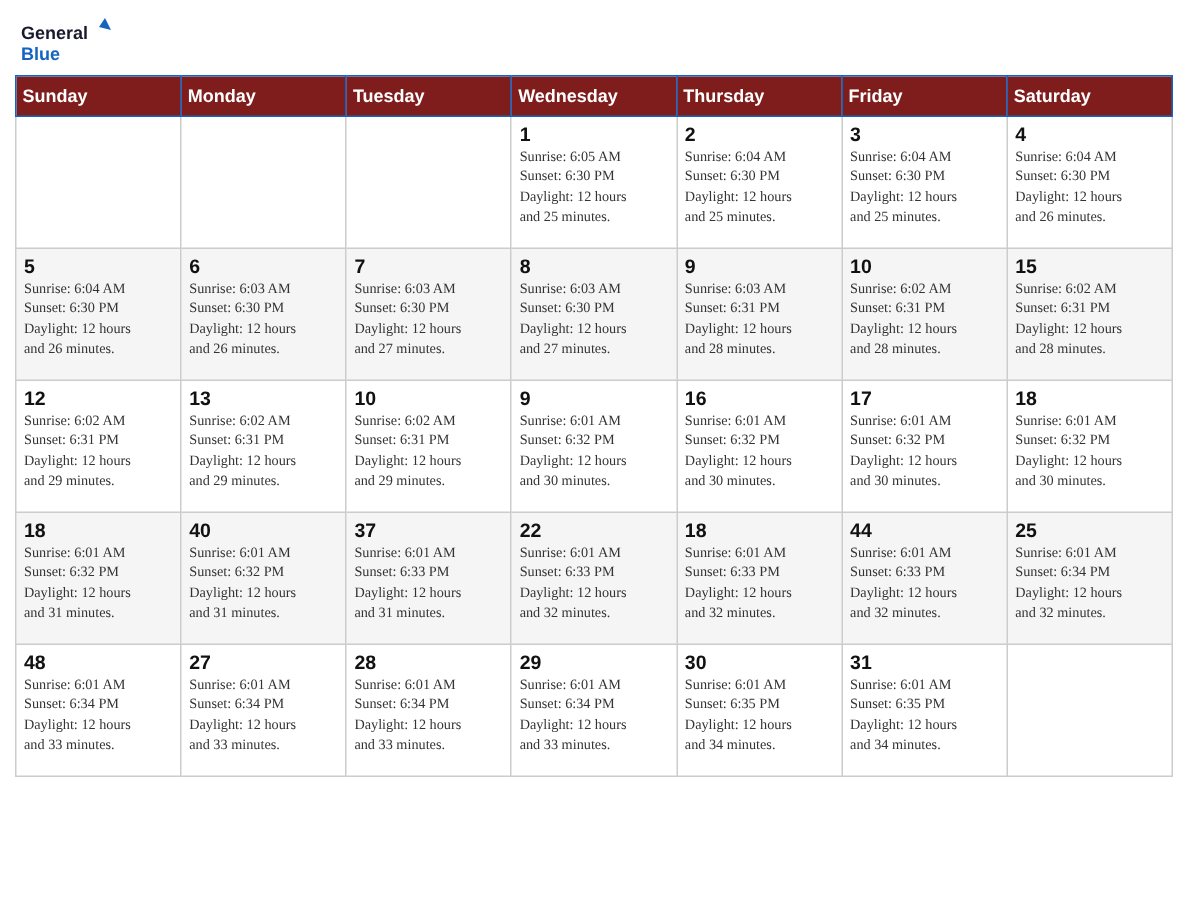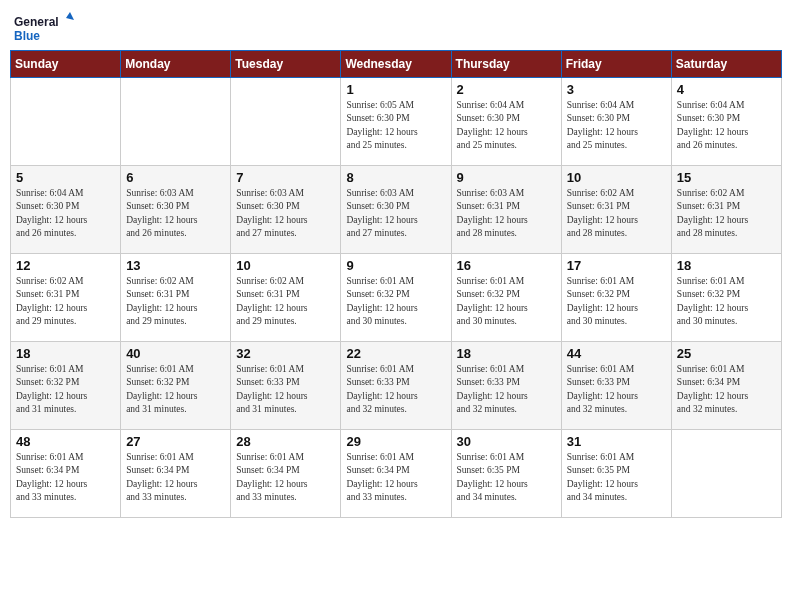--- a/index.html
+++ b/index.html
@@ -251,21 +251,21 @@
 and 31 minutes.</div>
         </td>
         <td>
           <div class="day-num">40</div>
           <div class="cell-info" style="white-space: pre-line;">Sunrise: 6:01 AM
 Sunset: 6:32 PM
 Daylight: 12 hours
 and 31 minutes.</div>
         </td>
         <td>
-          <div class="day-num">32</div>
+          <div class="day-num">37</div>
           <div class="cell-info" style="white-space: pre-line;">Sunrise: 6:01 AM
 Sunset: 6:33 PM
 Daylight: 12 hours
 and 31 minutes.</div>
         </td>
         <td>
           <div class="day-num">22</div>
           <div class="cell-info" style="white-space: pre-line;">Sunrise: 6:01 AM
 Sunset: 6:33 PM
 Daylight: 12 hours

